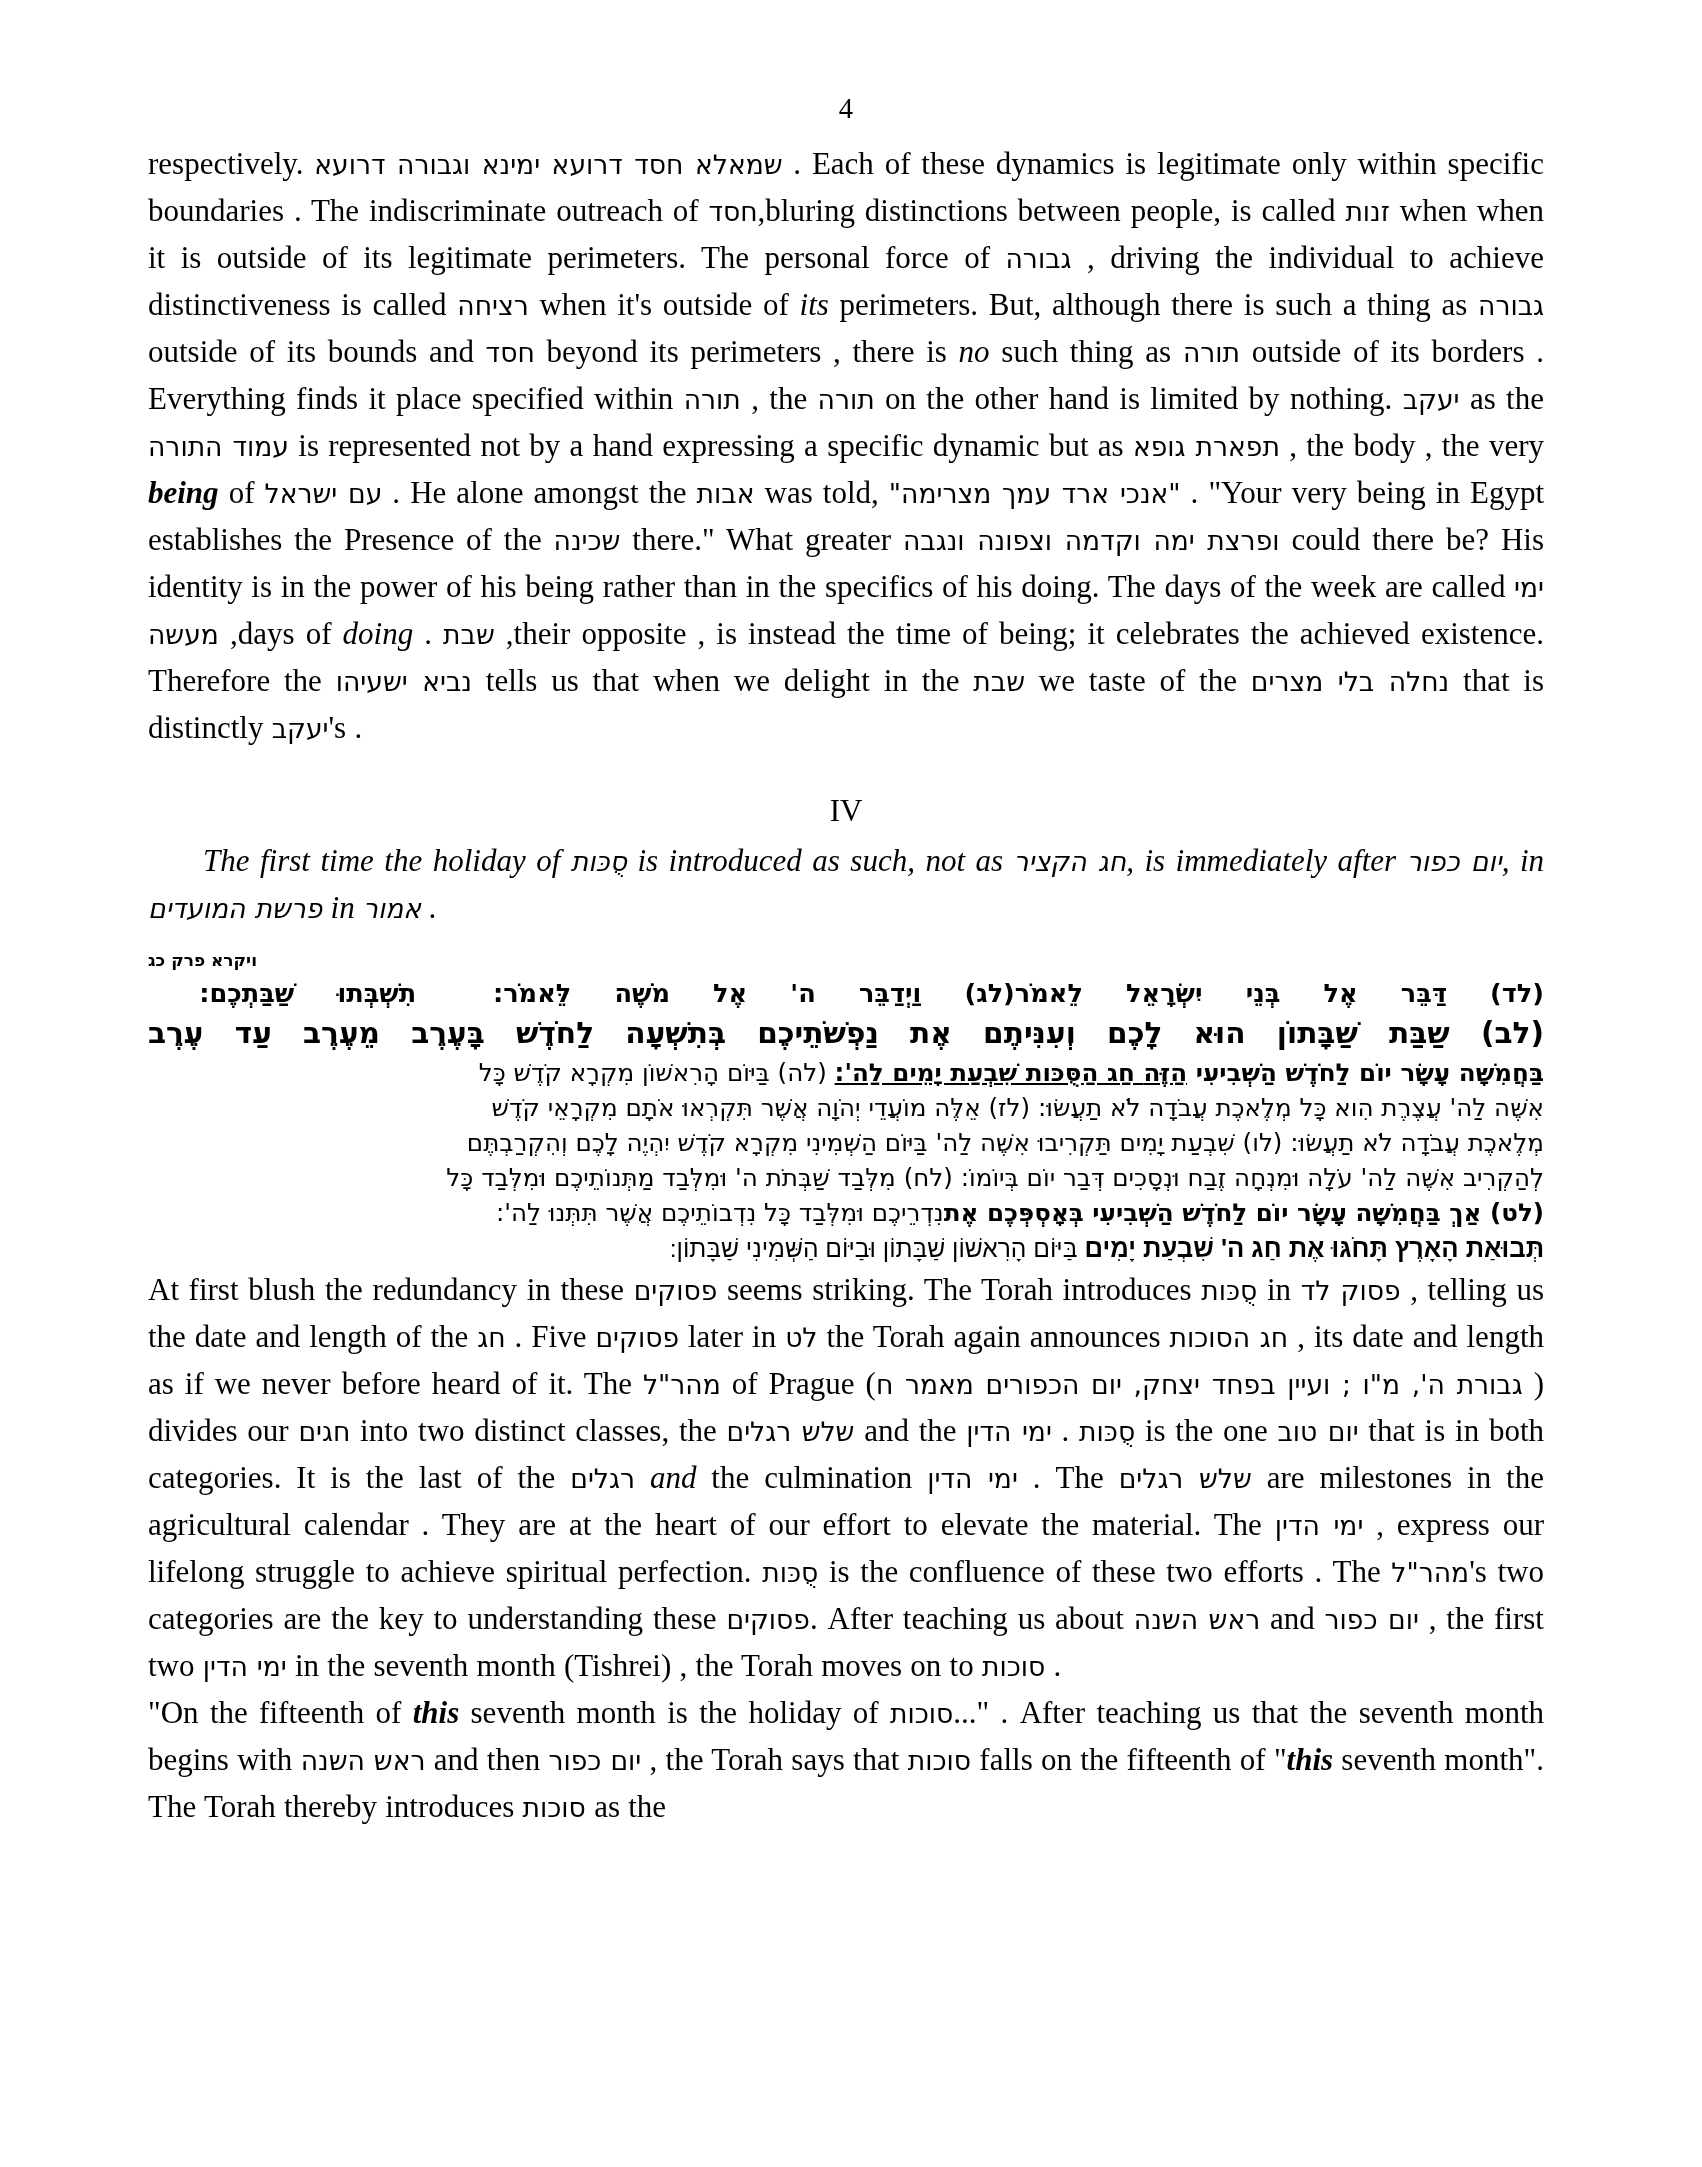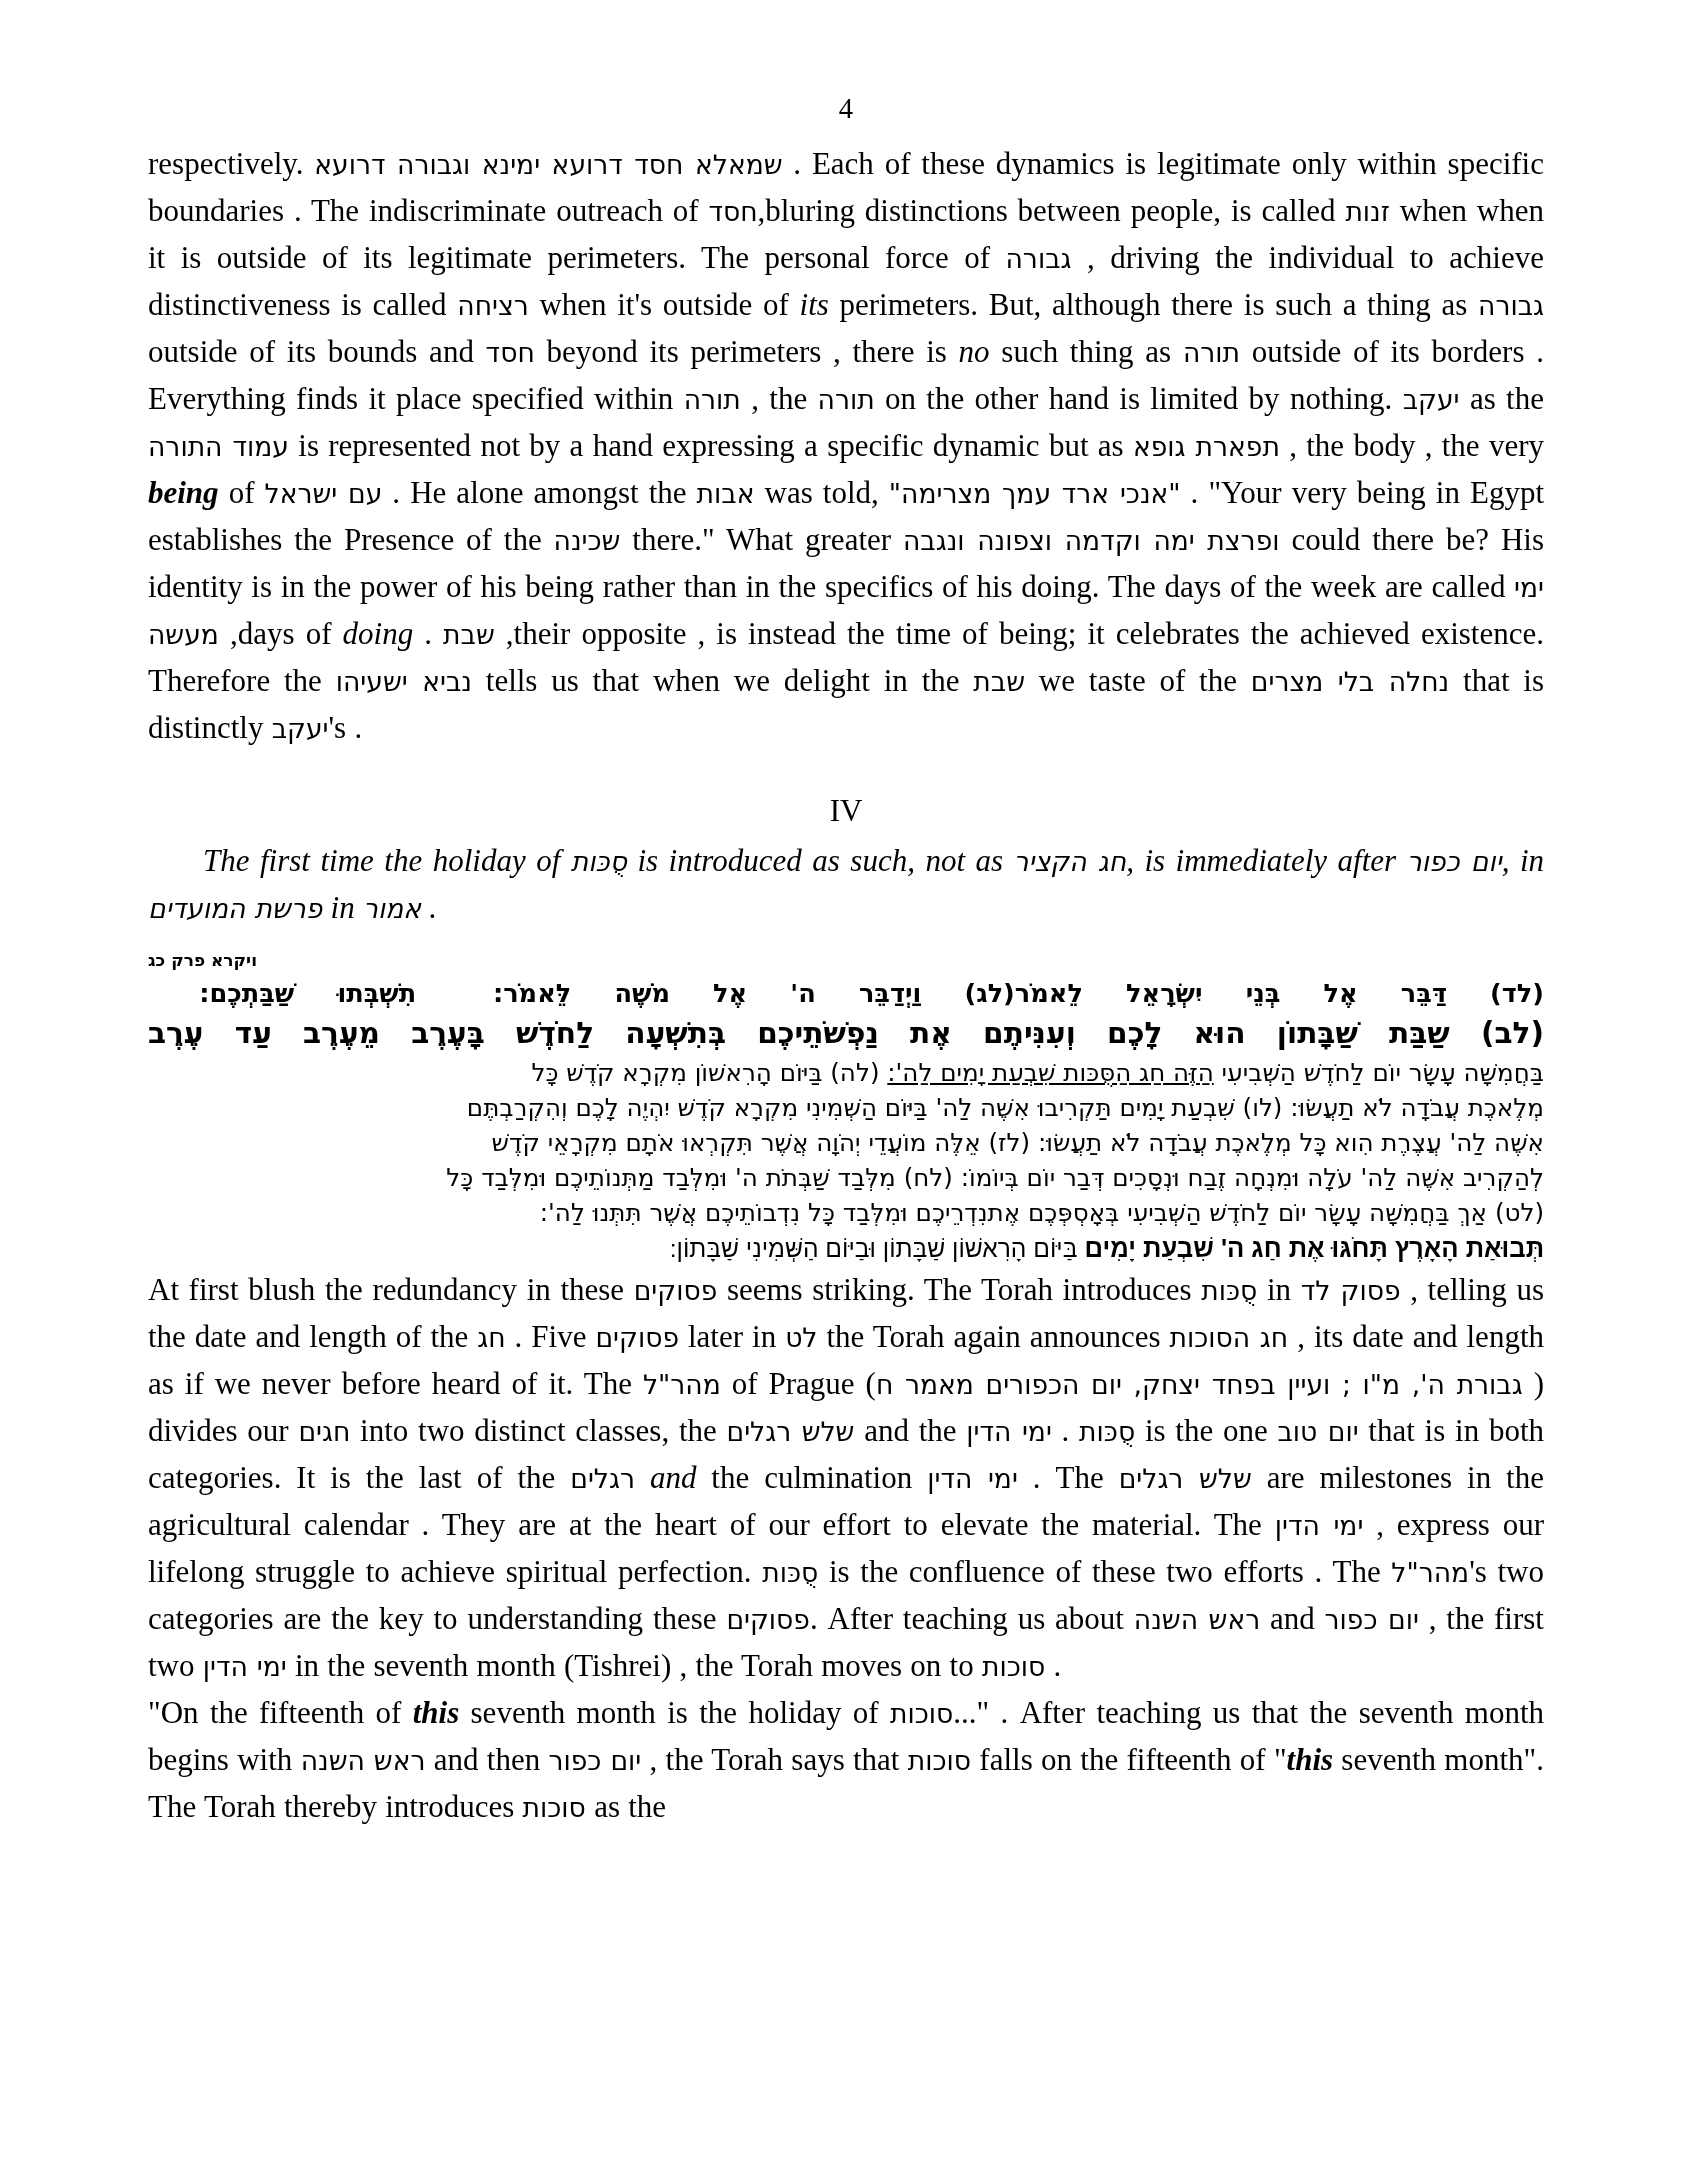--- a/index.html
+++ b/index.html
@@ -82,21 +82,21 @@
   .verse-mid {
     font-size: 25.6px;
     font-weight: bold;
     line-height: 37px;
   }
   .verse-small {
     font-size: 24.6px;
     font-weight: normal;
     line-height: 35px;
   }
-  .verse-small b { font-weight: normal; margin-top: 36px; }
+  .verse-small b { font-weight: bold; margin-top: 36px; }
   .verse-free {
     direction: rtl;
     text-align: justify;
     font-size: 24.6px;
     line-height: 35px;
     font-family: "DejaVu Sans", "Liberation Sans", sans-serif;
   }
   .verse-right {
     direction: rtl;
     text-align: right;
@@ -120,23 +120,23 @@
   <p class="body indent" id="p2"><span>The first time the holiday of </span><span class="heb">סֻכּות</span><span> is introduced as such, not as </span><span class="heb">חג הקציר</span><span>, is immediately after  </span><span class="heb">יום כפור</span><span>, in </span><span class="heb">פרשת המועדים</span><span> in </span><span class="heb">אמור</span><span> .</span></p>
 
   <div class="source-label">ויקרא פרק כג</div>
 
   <div class="verse-line verse-mid" id="vl2"><span>(לד) דַּבֵּר אֶל בְּנֵי יִשְׂרָאֵל לֵאמֹר</span><span>(לג) וַיְדַבֵּר ה' אֶל מֹשֶׁה לֵּאמֹר:   </span><span>תִשְׁבְּתוּ שַׁבַּתְכֶם:  </span></div>
 
   <div class="verse-line verse-big">(לב) שַבַּת שַׁבָּתוֹן הוּא לָכֶם וְעִנִּיתֶם אֶת נַפְשֹׁתֵיכֶם בְּתִשְׁעָה לַחֹדֶשׁ בָּעֶרֶב מֵעֶרֶב עַד עֶרֶב</div>
 
   <div class="verse-free verse-small" id="vl3"><b>בַּחֲמִשָּׁה עָשָׂר יוֹם לַחֹדֶשׁ הַשְּׁבִיעִי </b><b style="text-decoration: underline;">הַזֶּה</b><b style="text-decoration: underline;"> חַג הַסֻּכּות שִׁבְעַת יָמִים לַה':</b><span> (לה) בַּיּוֹם הָרִאשׁוֹן מִקְרָא קֹדֶשׁ כָּל</span></div>
 
+  <div class="verse-free verse-small">אִשֶּׁה לַה' עֲצֶרֶת הִוא כָּל מְלֶאכֶת עֲבֹדָה לֹא תַעֲשׂוּ: (לז) אֵלֶּה מוֹעֲדֵי יְהֹוָה אֲשֶׁר תִּקְרְאוּ אֹתָם מִקְרָאֵי קֹדֶשׁ</div>
+
   <div class="verse-free verse-small">מְלֶאכֶת עֲבֹדָה לֹא תַעֲשׂוּ: (לו) שִׁבְעַת יָמִים תַּקְרִיבוּ אִשֶּׁה לַה' בַּיּוֹם הַשְּׁמִינִי מִקְרָא קֹדֶשׁ יִהְיֶה לָכֶם וְהִקְרַבְתֶּם</div>
-
-  <div class="verse-free verse-small">אִשֶּׁה לַה' עֲצֶרֶת הִוא כָּל מְלֶאכֶת עֲבֹדָה לֹא תַעֲשׂוּ: (לז) אֵלֶּה מוֹעֲדֵי יְהֹוָה אֲשֶׁר תִּקְרְאוּ אֹתָם מִקְרָאֵי קֹדֶשׁ</div>
 
   <div class="verse-free verse-small">לְהַקְרִיב אִשֶּׁה לַה' עֹלָה וּמִנְחָה זֶבַח וּנְסָכִים דְּבַר יוֹם בְּיוֹמוֹ: (לח) מִלְּבַד שַׁבְּתֹת ה' וּמִלְּבַד מַתְּנוֹתֵיכֶם וּמִלְּבַד כָּל</div>
 
   <div class="verse-free verse-small" id="vl7"><b>(לט) אַךְ בַּחֲמִשָּׁה עָשָׂר יוֹם לַחֹדֶשׁ הַשְּׁבִיעִי בְּאָסְפְּכֶם אֶת</b><span>נִדְרֵיכֶם וּמִלְּבַד כָּל נִדְבוֹתֵיכֶם אֲשֶׁר תִּתְּנוּ לַה':   </span></div>
 
   <div class="verse-right" id="vl8"><b>תְּבוּאַת הָאָרֶץ תָּחֹגּוּ אֶת חַג ה' שִׁבְעַת יָמִים </b><span style="font-weight: normal; font-size: 24.6px;">בַּיּוֹם הָרִאשׁוֹן שַׁבָּתוֹן וּבַיּוֹם הַשְּׁמִינִי שַׁבָּתוֹן:</span></div>
 
   <p class="body" id="p3"><span>At first blush the redundancy in these </span><span class="heb">פסוקים</span><span> seems striking. The Torah introduces </span><span class="heb">סֻכּות</span><span> in </span><span class="heb">פסוק לד</span><span> , telling us the date and length of the </span><span class="heb">חג</span><span> . Five </span><span class="heb">פסוקים</span><span> later in </span><span class="heb">לט</span><span> the Torah again announces </span><span class="heb">חג הסוכות</span><span> , its date and length as if we never before heard of it. The </span><span class="heb">מהר"ל</span><span> of Prague (</span><span class="heb">גבורת ה', מ"ו ; ועיין בפחד יצחק, יום הכפורים מאמר ח</span><span> ) divides our </span><span class="heb">חגים</span><span> into two distinct classes, the </span><span class="heb">שלש רגלים</span><span> and the </span><span class="heb">ימי הדין</span><span> . </span><span class="heb">סֻכּות</span><span> is the one </span><span class="heb">יום טוב</span><span> that is in both categories. It is the last of the </span><span class="heb">רגלים</span><span> </span><i>and</i><span> the culmination </span><span class="heb">ימי הדין</span><span> . The </span><span class="heb">שלש רגלים</span><span> are milestones in the agricultural calendar . They are at the heart of our effort to elevate the material. The  </span><span class="heb">ימי הדין</span><span> , express our lifelong struggle to achieve spiritual perfection. </span><span class="heb">סֻכּות</span><span> is the confluence of these two efforts . The </span><span class="heb">מהר"ל</span><span>'s two categories  are the key to understanding these </span><span class="heb">פסוקים</span><span>. After teaching us about </span><span class="heb">ראש השנה</span><span> and </span><span class="heb">יום כפור</span><span> , the first two </span><span class="heb">ימי הדין</span><span> in the seventh month (Tishrei) , the Torah moves on to </span><span class="heb">סוכות</span><span>  .</span></p>
 
 

